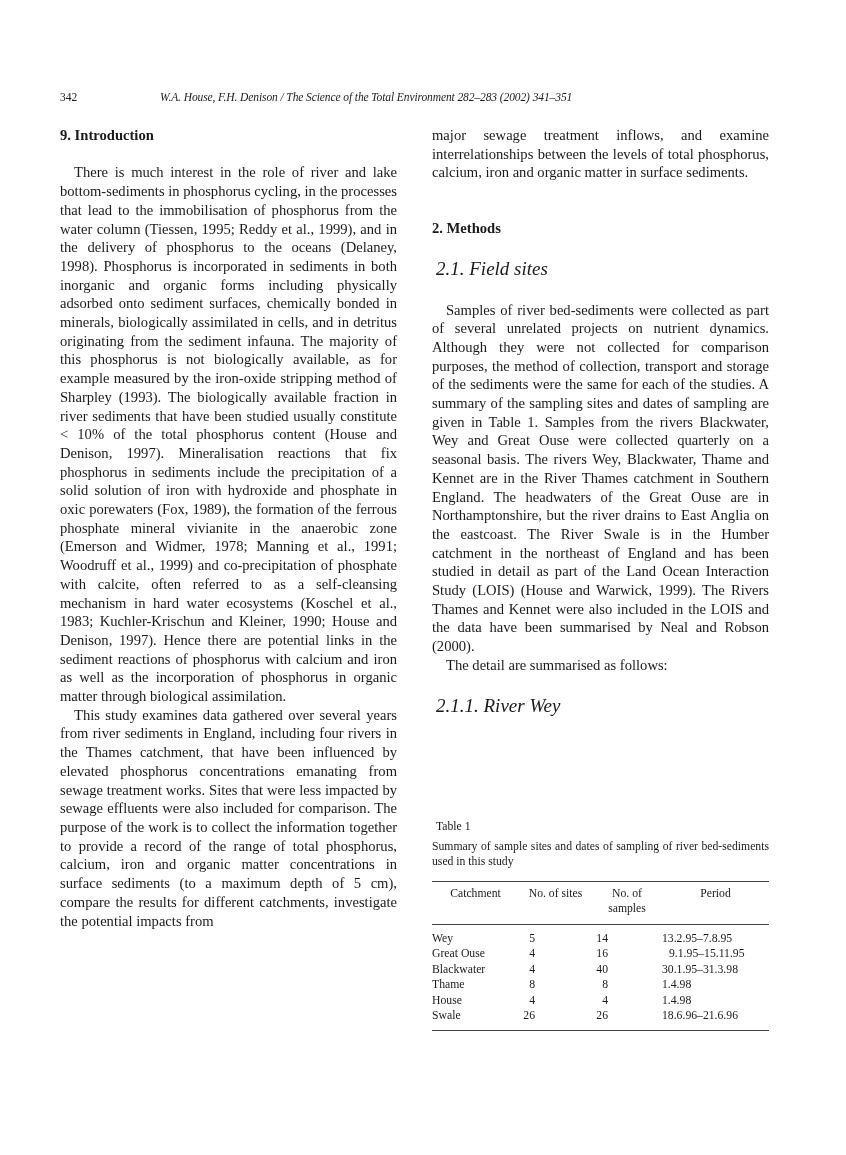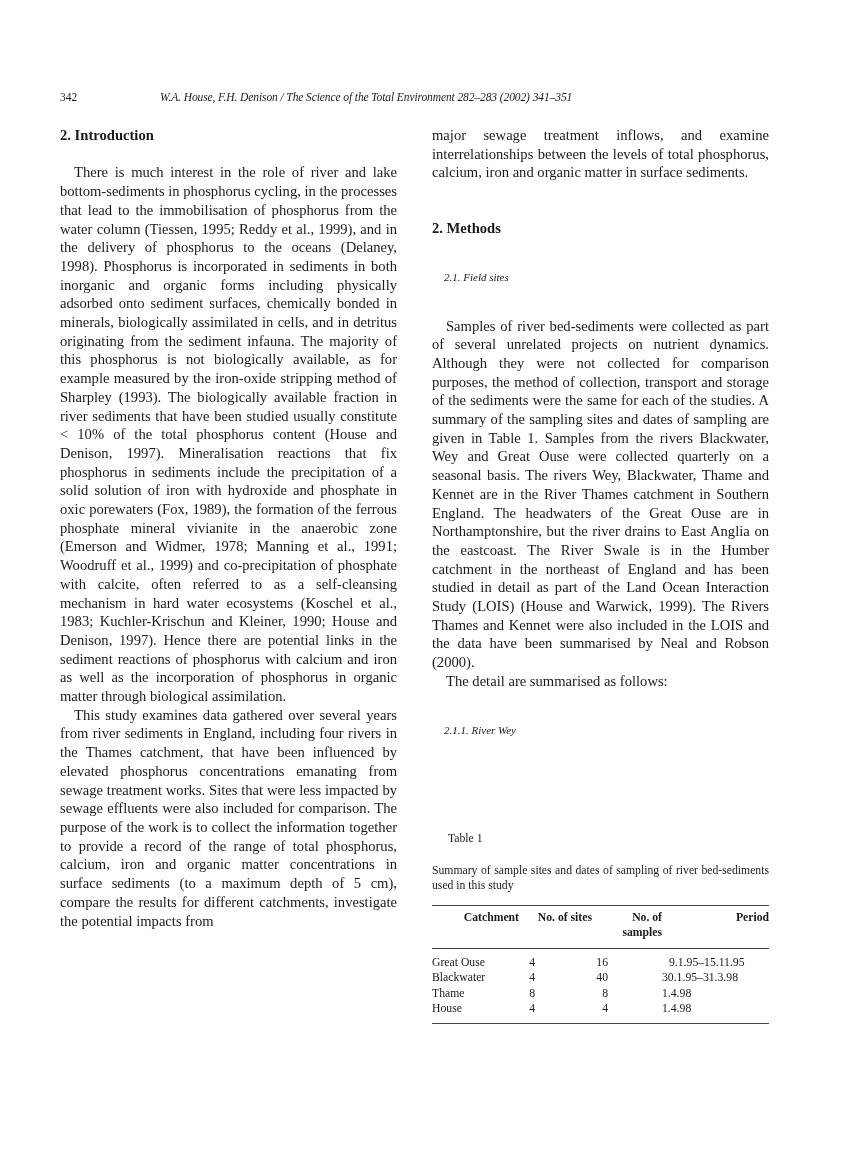--- a/index.html
+++ b/index.html
@@ -8,51 +8,51 @@
   .running-head { position: absolute; top: 91px; left: 0; width: 846px; height: 16px; font-size: 11.5px; padding-left: 20px; }
   .page-num { position: absolute; left: 60px; top: 0; }
   .journal-line { position: absolute; left: 160px; top: 0; font-style: italic; letter-spacing: -0.1px; }
 
   .col { position: absolute; top: 126px; width: 337px; font-size: 14.6px; line-height: 18.7px; }
   .col-left { left: 60px; }
   .col-right { left: 432px; }
 
   .col p { margin: 0; text-align: justify; text-indent: 14px; }
   h2.sec { font-size: 14.6px; font-weight: bold; margin: 0; line-height: 18.7px; }
-  h3.sub { font-size: 11px; font-style: italic; font-weight: normal; margin: 12px; line-height: 18.7px; }
+  h3.sub { font-size: 19px; font-style: italic; font-weight: normal; margin: 4px; line-height: 18.7px; }
 
   .gap-sec { height: 18.7px; }
   .gap-big { height: 37px; }
   .gap-sm { height: 18px; }
 
   .table-block { position: absolute; left: 432px; top: 815px; width: 337px; font-size: 11.7px; line-height: 15.5px; }
-  .table-label { margin: 16px; }
+  .table-label { margin: 4px; }
   .table-caption { margin: 0; text-align: justify; }
   table.t { width: 337px; border-collapse: collapse; margin-top: 11px; font-size: 11.7px; line-height: 15.5px; }
   table.t thead tr { border-top: 1.2px solid #444; border-bottom: 1.2px solid #444; }
   table.t tbody tr:last-child td { padding-bottom: 6px; }
   table.t tbody { border-bottom: 1.2px solid #444; }
-  table.t th { font-weight: bold; text-align: right; vertical-align: top; padding: 4px 0 7px 0; }
+  table.t th { font-weight: normal; text-align: center; vertical-align: top; padding: 4px 0 7px 0; }
   table.t td { padding: 0; vertical-align: top; }
   table.t tbody tr:first-child td { padding-top: 6px; }
   .c1 { width: 87px; }
   .c2 { width: 73px; }
   .c3 { width: 70px; }
   .num-r2 { display: inline-block; width: 16px; text-align: right; }
 </style>
 </head>
 <body>
 
 <div class="running-head">
   <span class="page-num">342</span>
   <span class="journal-line">W.A. House, F.H. Denison / The Science of the Total Environment 282–283 (2002) 341–351</span>
 </div>
 
 <div class="col col-left">
-  <h2 class="sec">2. Introduction</h2>
+  <h2 class="sec">9. Introduction</h2>
   <div class="gap-sec"></div>
   <p>There is much interest in the role of river and lake bottom-sediments in phosphorus cycling, in the processes that lead to the immobilisation of phosphorus from the water column (Tiessen, 1995; Reddy et al., 1999), and in the delivery of phosphorus to the oceans (Delaney, 1998). Phosphorus is incorporated in sediments in both inorganic and organic forms including physically adsorbed onto sediment surfaces, chemically bonded in minerals, biologically assimilated in cells, and in detritus originating from the sediment infauna. The majority of this phosphorus is not biologically available, as for example measured by the iron-oxide stripping method of Sharpley (1993). The biologically available fraction in river sediments that have been studied usually constitute  &lt; 10% of the total phosphorus content (House and Denison, 1997). Mineralisation reactions that fix phosphorus in sediments include the precipitation of a solid solution of iron with hydroxide and phosphate in oxic porewaters (Fox, 1989), the formation of the ferrous phosphate mineral vivianite in the anaerobic zone (Emerson and Widmer, 1978; Manning et al., 1991; Woodruff et al., 1999) and co-precipitation of phosphate with calcite, often referred to as a self-cleansing mechanism in hard water ecosystems (Koschel et al., 1983; Kuchler-Krischun and Kleiner, 1990; House and Denison, 1997). Hence there are potential links in the sediment reactions of phosphorus with calcium and iron as well as the incorporation of phosphorus in organic matter through biological assimilation.</p>
   <p>This study examines data gathered over several years from river sediments in England, including four rivers in the Thames catchment, that have been influenced by elevated phosphorus concentrations emanating from sewage treatment works. Sites that were less impacted by sewage effluents were also included for comparison. The purpose of the work is to collect the information together to provide a record of the range of total phosphorus, calcium, iron and organic matter concentrations in surface sediments (to a maximum depth of 5 cm), compare the results for different catchments, investigate the potential impacts from</p>
 </div>
 
 <div class="col col-right">
   <p style="text-indent:0">major sewage treatment inflows, and examine interrelationships between the levels of total phosphorus, calcium, iron and organic matter in surface sediments.</p>
   <div class="gap-big"></div>
   <h2 class="sec">2. Methods</h2>
   <div class="gap-sm"></div>
@@ -71,20 +71,26 @@
     <thead>
       <tr>
         <th class="c1">Catchment</th>
         <th class="c2">No. of sites</th>
         <th class="c3">No. of samples</th>
         <th>Period</th>
       </tr>
     </thead>
     <tbody id="tbody">
         <tr>
+          <td class="c1">Wey</td>
+          <td class="c2"><span class="num-r2">5</span></td>
+          <td class="c3"><span class="num-r2">14</span></td>
+          <td>13.2.95–7.8.95</td>
+        </tr>
+        <tr>
           <td class="c1">Great Ouse</td>
           <td class="c2"><span class="num-r2">4</span></td>
           <td class="c3"><span class="num-r2">16</span></td>
           <td style="padding-left: 7px;">9.1.95–15.11.95</td>
         </tr>
         <tr>
           <td class="c1">Blackwater</td>
           <td class="c2"><span class="num-r2">4</span></td>
           <td class="c3"><span class="num-r2">40</span></td>
           <td>30.1.95–31.3.98</td>
@@ -94,15 +100,21 @@
           <td class="c2"><span class="num-r2">8</span></td>
           <td class="c3"><span class="num-r2">8</span></td>
           <td>1.4.98</td>
         </tr>
         <tr>
           <td class="c1">House</td>
           <td class="c2"><span class="num-r2">4</span></td>
           <td class="c3"><span class="num-r2">4</span></td>
           <td>1.4.98</td>
         </tr>
+        <tr>
+          <td class="c1">Swale</td>
+          <td class="c2"><span class="num-r2">26</span></td>
+          <td class="c3"><span class="num-r2">26</span></td>
+          <td>18.6.96–21.6.96</td>
+        </tr>
       </tbody>
   </table>
 </div>
 
 </body></html>

